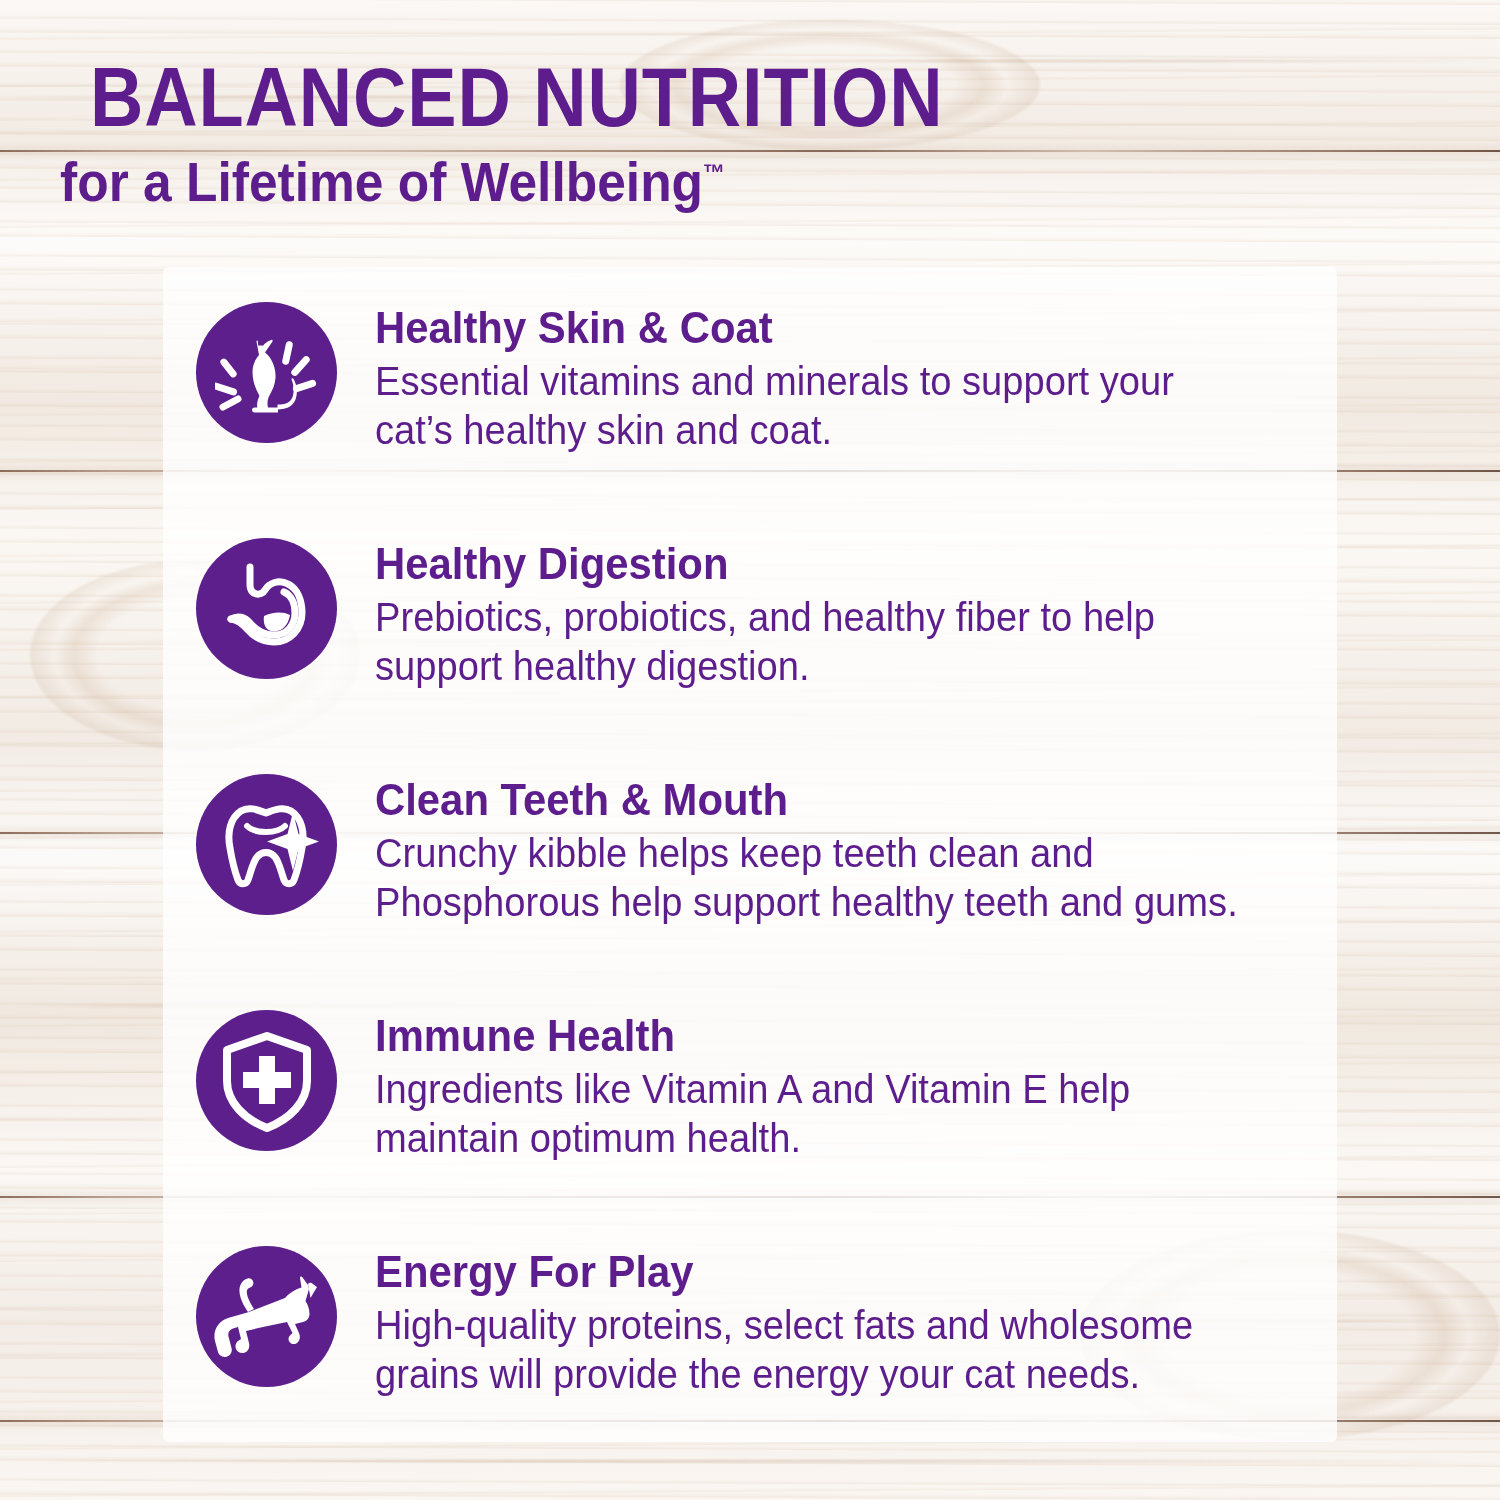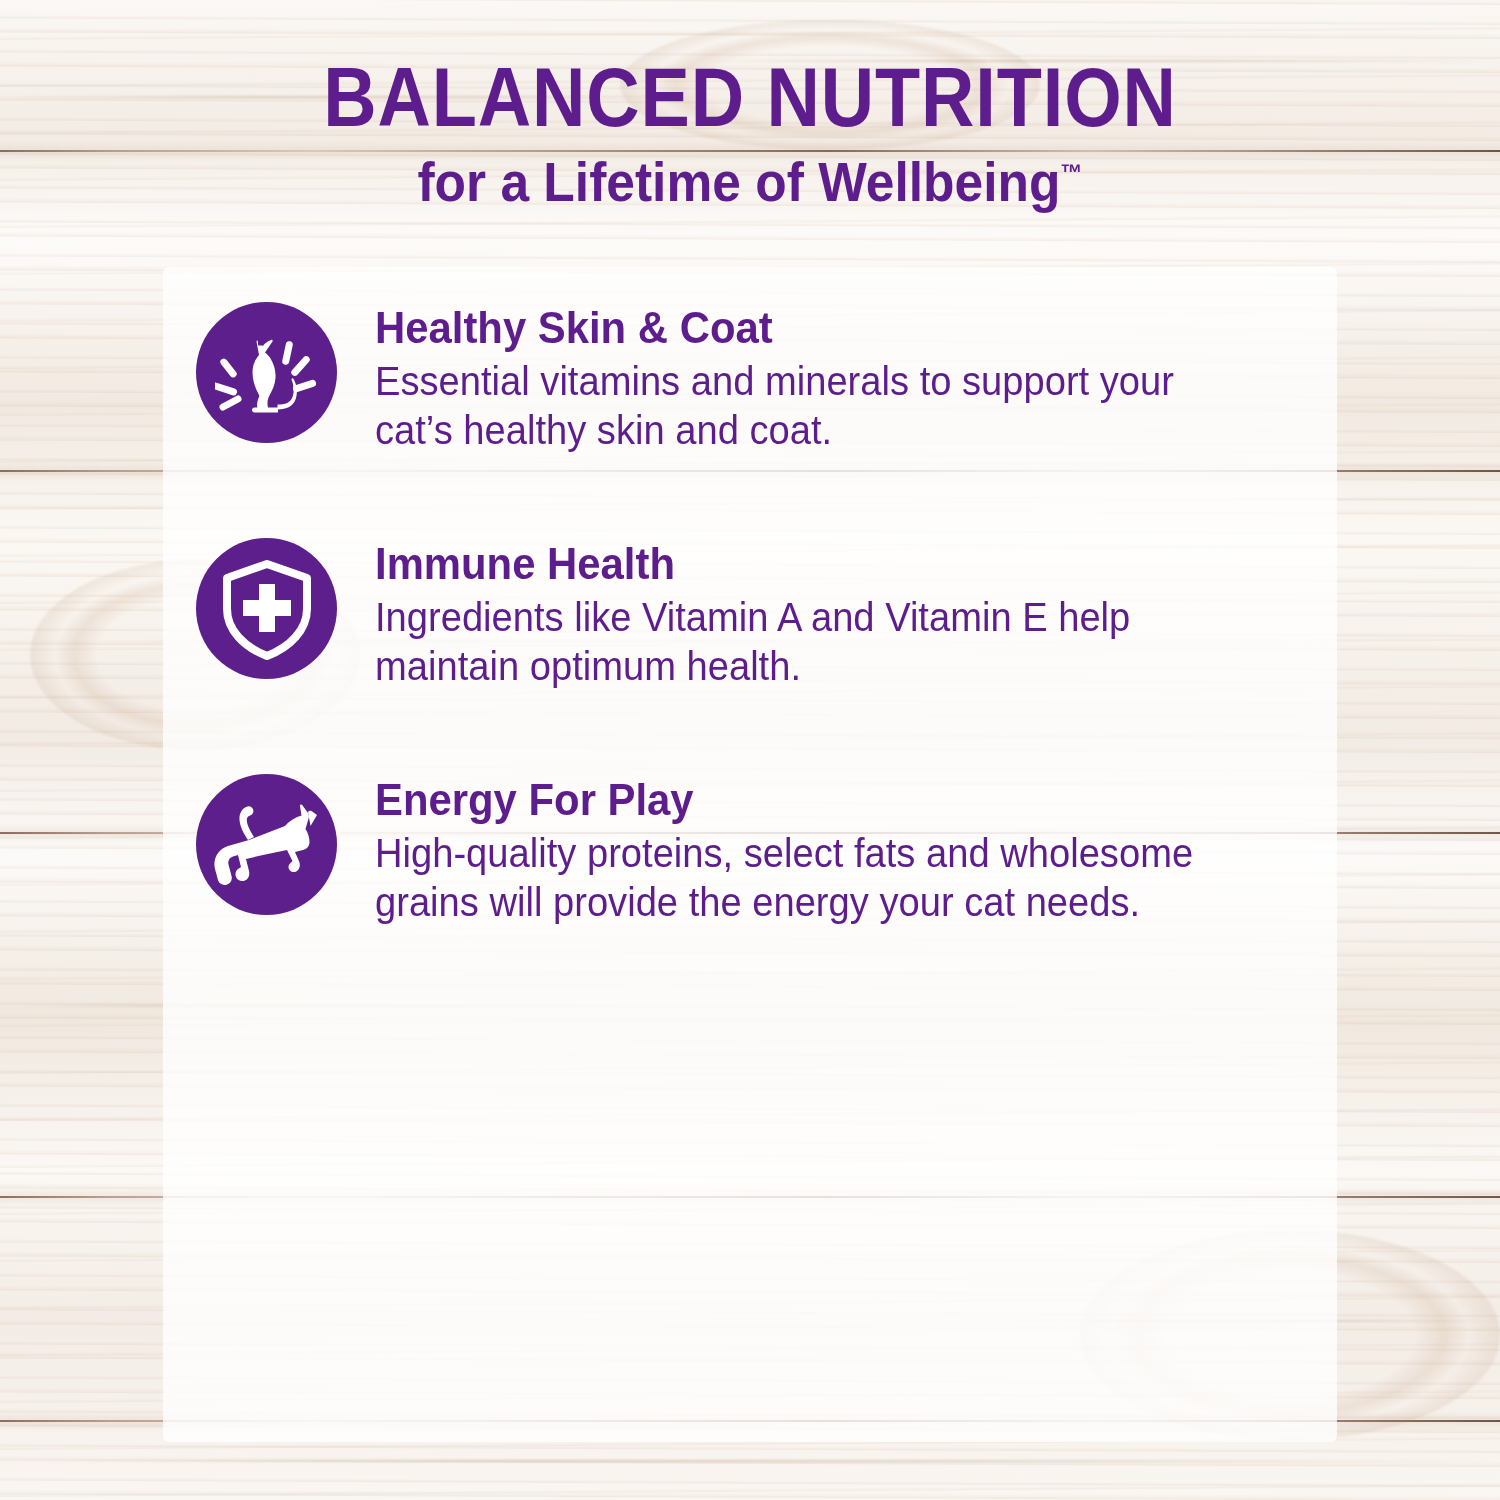--- a/index.html
+++ b/index.html
@@ -116,21 +116,20 @@
     background: linear-gradient(90deg, rgba(170,124,84,0) 0%, rgba(170,124,84,0.30) 35%, rgba(150,104,68,0.22) 65%, rgba(170,124,84,0) 100%);
     filter: blur(0.8px);
   }
 
   
   .header {
     position: absolute;
     left: 0;
     right: 0;
     top: 58px;
-    text-align: center;
   }
   .title {
     margin: 0;
     color: #5d1d8d;
     font-family: "Liberation Sans Narrow", "Liberation Sans", sans-serif;
     font-weight: 700;
     font-size: 84px;
     line-height: 0.95;
     letter-spacing: 1px;
     transform: scaleX(0.88);
@@ -299,21 +298,61 @@
                      C75.2 81.3 70.4 83.5 62.5 83.5 Z"></path>
           </g>
         </svg>
       </div>
       <div class="feature-text">
         <h2 class="feature-title">Healthy Skin &amp; Coat</h2>
         <p class="feature-desc">Essential vitamins and minerals to support your cat’s healthy skin and coat.</p>
       </div>
     </div>
 
-
+    <div class="feature">
+      <div class="icon-badge">
+        <svg width="100" height="104" viewBox="0 0 100 104" aria-hidden="true">
+          <g fill="none" stroke="#ffffff" stroke-width="7" stroke-linecap="round" stroke-linejoin="round">
+
+            <path d="M33 10 L33 28 C33 38 44 40 48 33 C52 26 62 22 71 27
+                     C81 32 85 44 85 56 C85 72 73 85 57 85
+                     C44 85 36 79 30 72 C25 66 20 63 14 62"></path>
+
+            <path d="M14 62 C21 58 28 60 33 66 C39 73 47 78 57 78
+                     C70 78 78 68 78 56 C78 46 74 38 67 35"></path>
+          </g>
+
+          <path d="M47 59 C55 55 66 54 73 58 C71 70 63 76 54 74 C48 72.5 46 66 47 59 Z" fill="#ffffff"></path>
+        </svg>
+      </div>
+      <div class="feature-text">
+        <h2 class="feature-title">Healthy Digestion</h2>
+        <p class="feature-desc">Prebiotics, probiotics, and healthy fiber to help support healthy digestion.</p>
+      </div>
+    </div>
+
+    <div class="feature">
+      <div class="icon-badge">
+        <svg width="104" height="102" viewBox="0 0 104 102" aria-hidden="true">
+
+          <path d="M26 17 C15 24 12 39 15 54 C17 66 20 78 23 86
+                   C25 91 31 91 33 86 C36 77 38 68 42 63 C47 57 55 57 60 63
+                   C64 68 66 77 69 86 C71 91 77 91 79 86 C82 78 85 66 87 54
+                   C90 39 87 24 76 17 C68 12 59 16 51 19 C43 16 34 12 26 17 Z" fill="none" stroke="#ffffff" stroke-width="7" stroke-linejoin="round"></path>
+
+          <path d="M32 32 C40 40 62 40 70 32" fill="none" stroke="#ffffff" stroke-width="6" stroke-linecap="round"></path>
+
+          <path d="M78 18 L83.5 40 L104 47.5 L83.5 55 L78 77 L72.5 55 L52 47.5 L72.5 40 Z" fill="#ffffff"></path>
+        </svg>
+      </div>
+      <div class="feature-text">
+        <h2 class="feature-title">Clean Teeth &amp; Mouth</h2>
+        <p class="feature-desc">Crunchy kibble helps keep teeth clean and Phosphorous help support healthy teeth and gums.</p>
+      </div>
+    </div>
 
     <div class="feature">
       <div class="icon-badge">
         <svg width="96" height="104" viewBox="0 0 96 104" aria-hidden="true">
 
           <path d="M48 7 L88 21 L88 52 C88 73 71 90 48 99 C25 90 8 73 8 52 L8 21 Z" fill="none" stroke="#ffffff" stroke-width="8" stroke-linejoin="round"></path>
 
           <path d="M40 27 L56 27 L56 43 L72 43 L72 59 L56 59 L56 75 L40 75 L40 59 L24 59 L24 43 L40 43 Z" fill="#ffffff"></path>
         </svg>
       </div>

